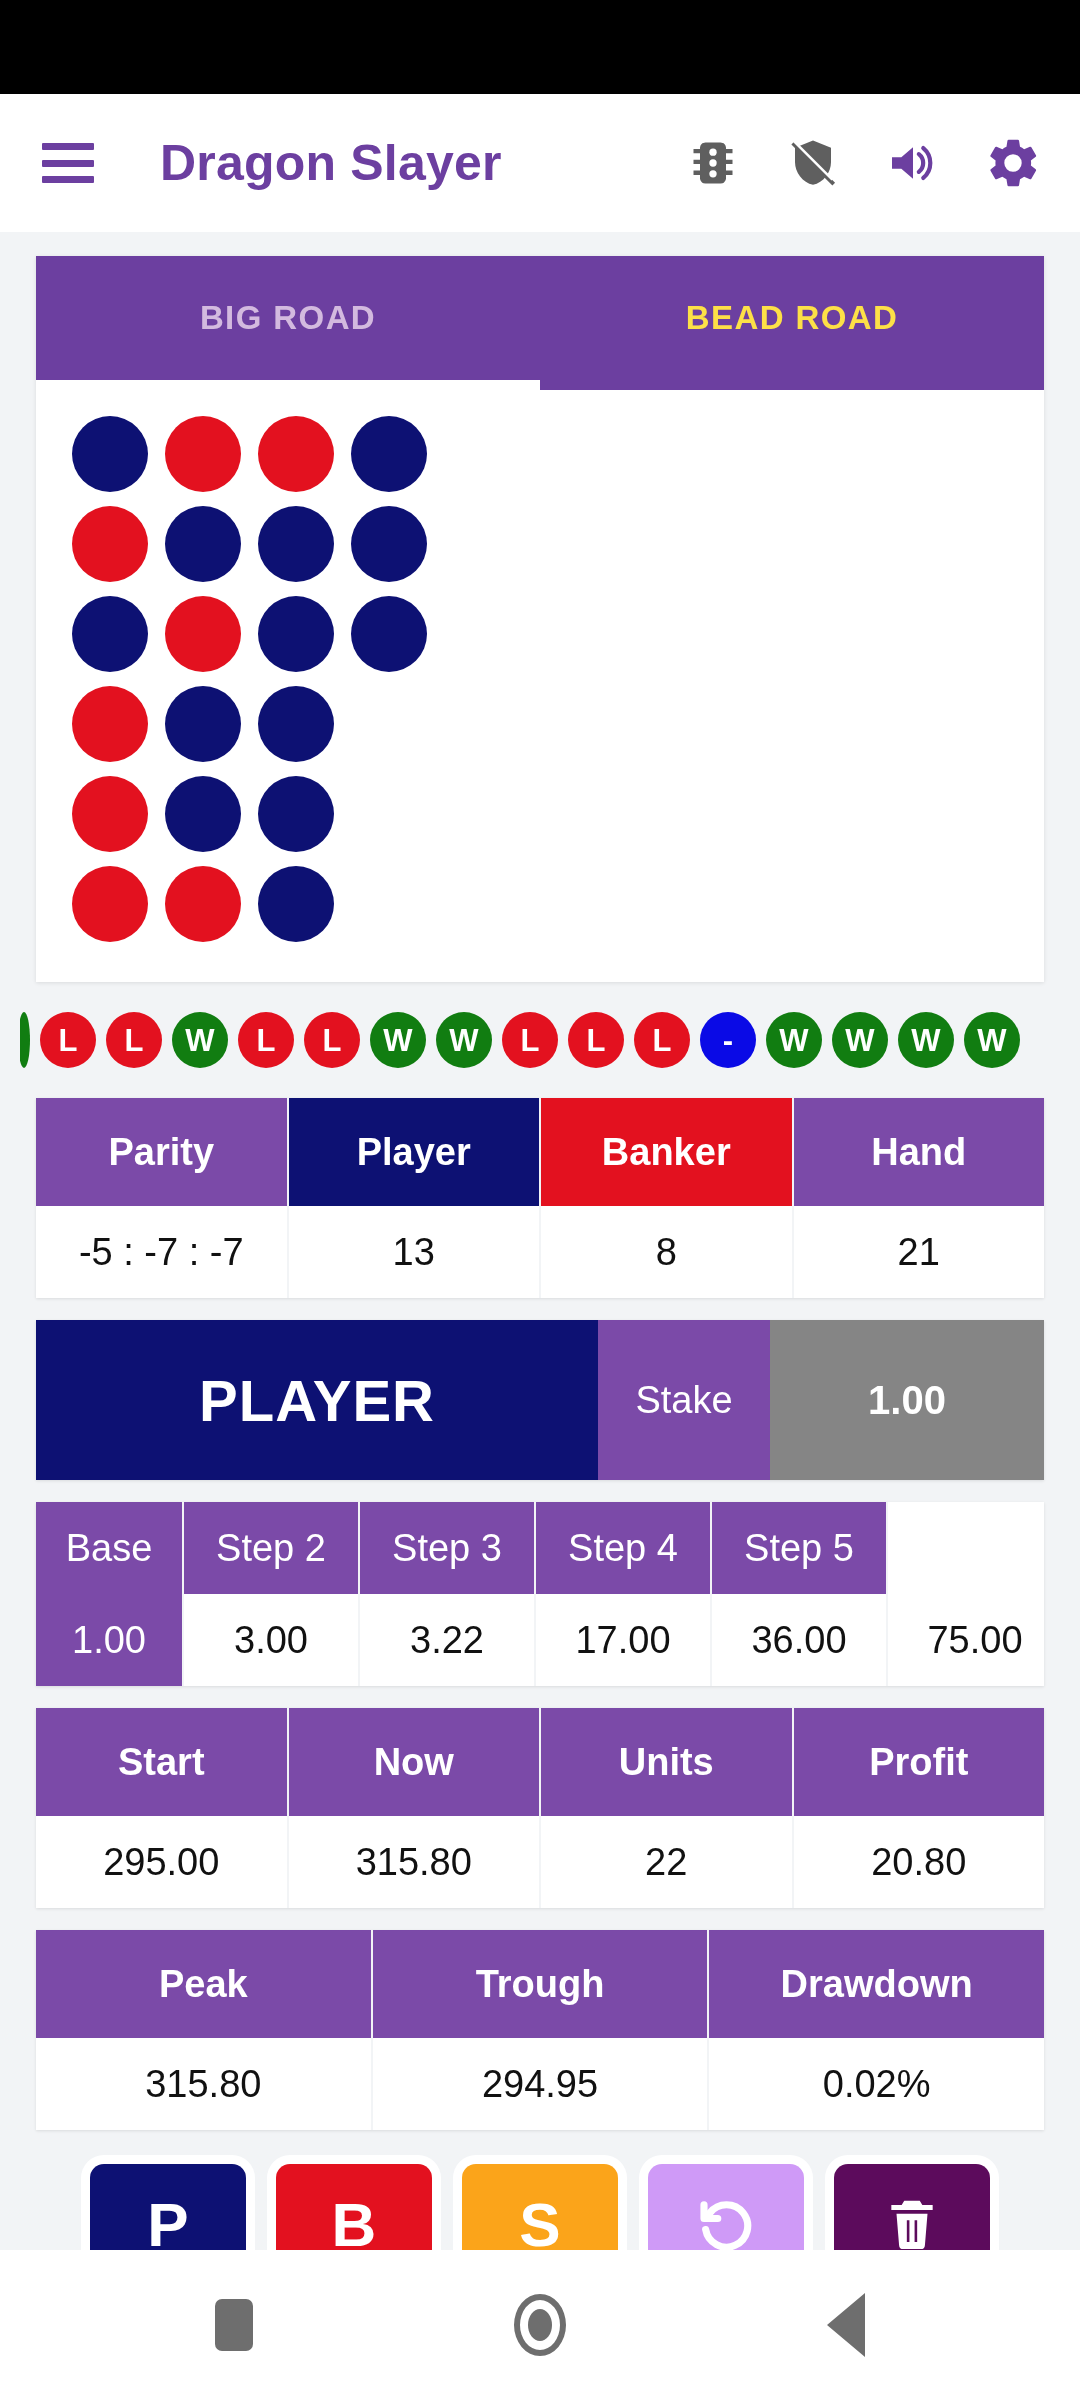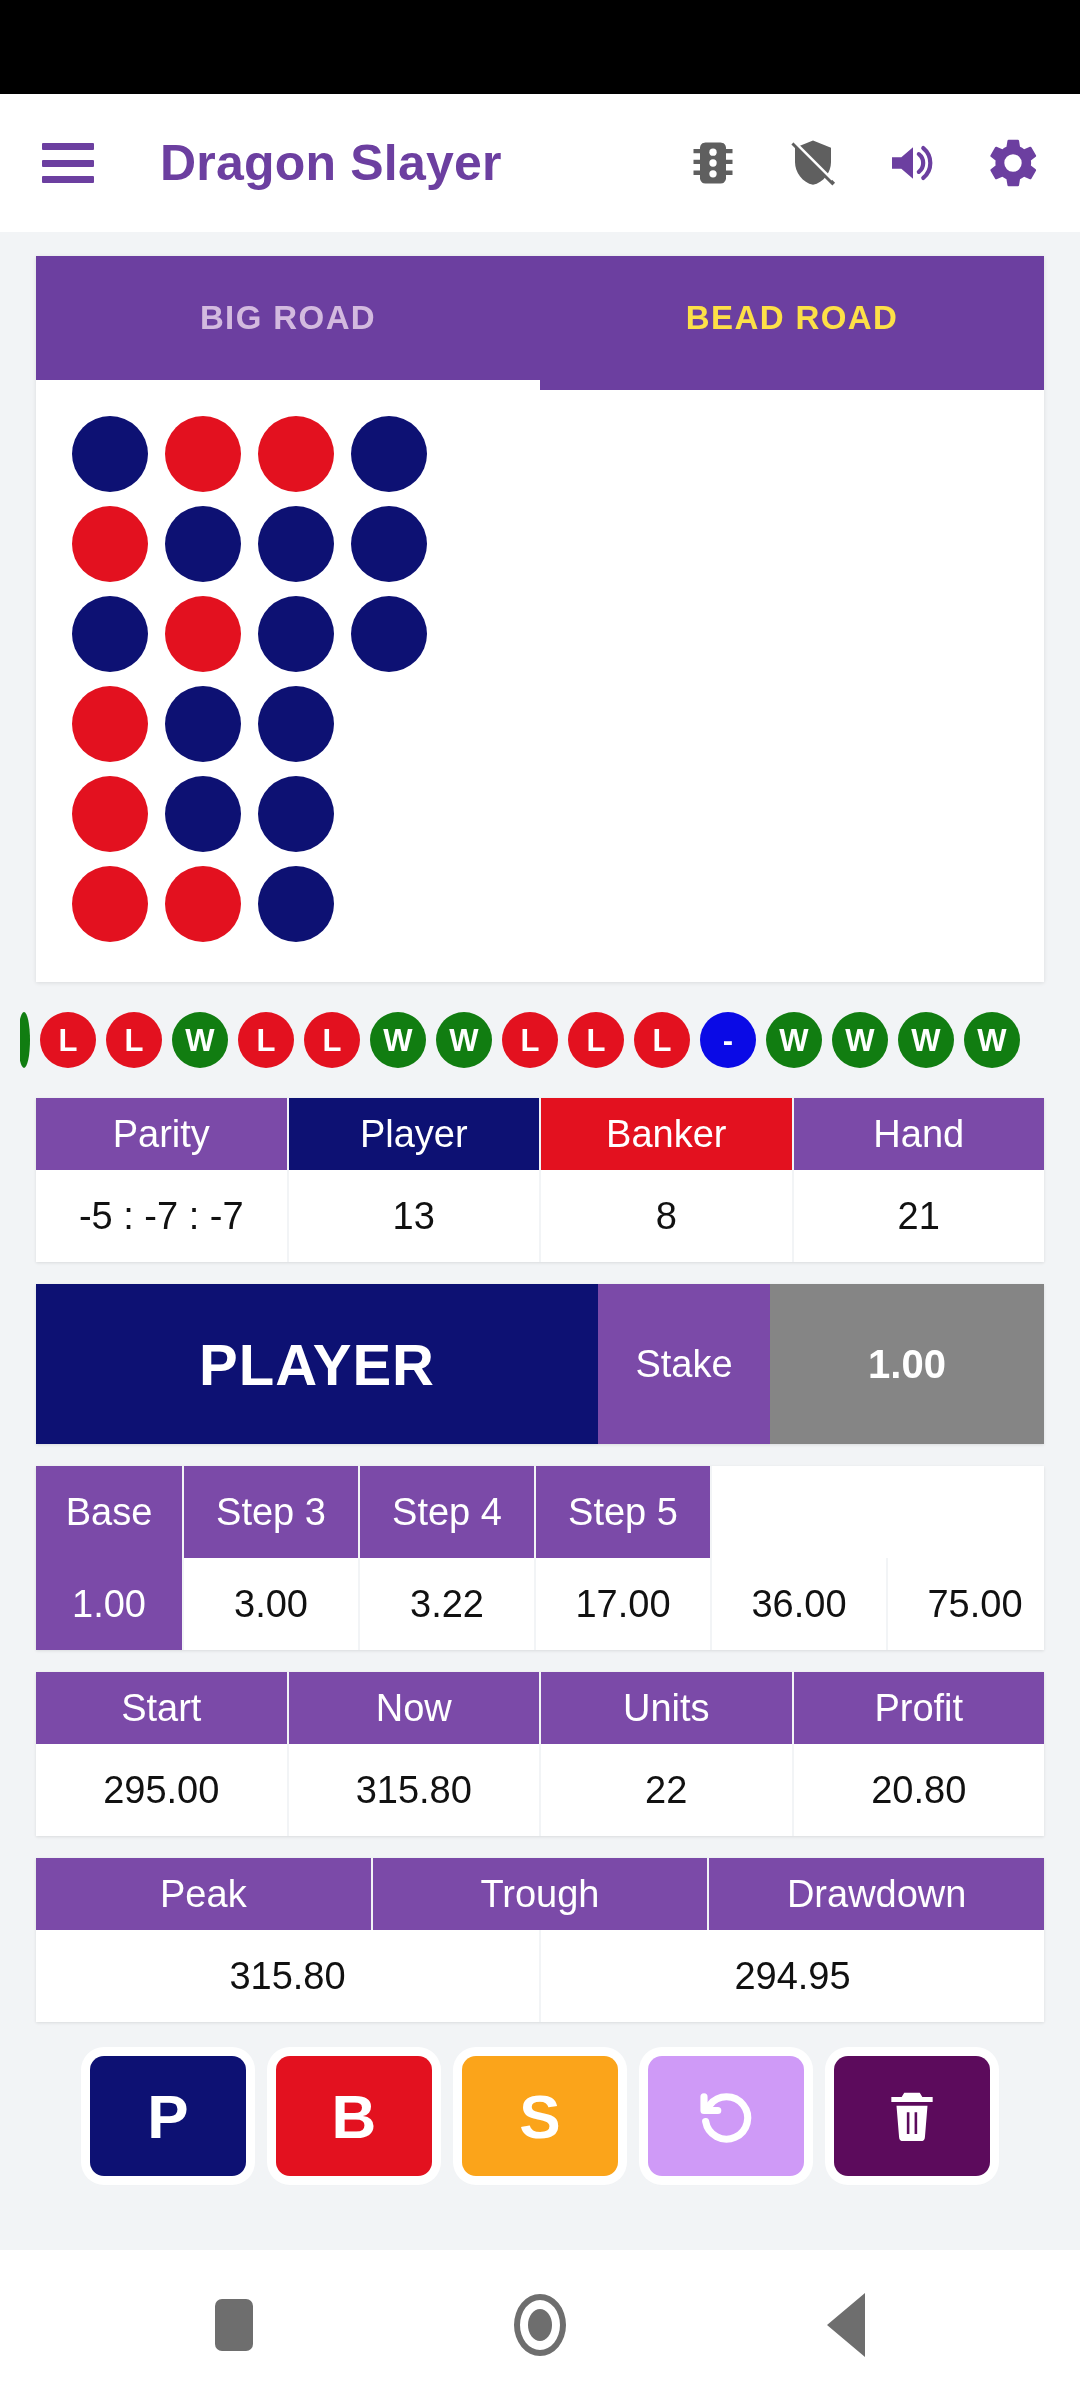--- a/index.html
+++ b/index.html
@@ -171,21 +171,22 @@
     margin: 22px 36px 0 36px;
     background: #ffffff;
     box-shadow: 0 1px 3px rgba(0,0,0,0.10);
     overflow: hidden;
   }
   .tbl-row { display: flex; }
   .tbl-head .cell {
     background: #7b4aa8;
     color: #ffffff;
     font-size: 38px;
-    height: 72px;
+    height: 108px;
+    font-weight: bold;
   }
   .tbl-body .cell {
     background: #ffffff;
     color: #111111;
     font-size: 38px;
     height: 92px;
   }
   .cell {
     flex: 1 1 0;
     display: flex;
@@ -464,20 +465,21 @@
 
     <div class="bet-bar">
       <div class="bet-side">PLAYER</div>
       <div class="stake-label">Stake</div>
       <div class="stake-value">1.00</div>
     </div>
 
     <div class="steps-wrap">
       <div class="steps-row steps-head" id="steps-head">
           <div class="step-cell base">Base</div>
+          <div class="step-cell">Step 2</div>
           <div class="step-cell">Step 3</div>
           <div class="step-cell">Step 4</div>
           <div class="step-cell">Step 5</div>
         </div>
       <div class="steps-row steps-body" id="steps-body">
           <div class="step-cell base">1.00</div>
           <div class="step-cell">3.00</div>
           <div class="step-cell">3.22</div>
           <div class="step-cell">17.00</div>
           <div class="step-cell">36.00</div>
@@ -502,20 +504,21 @@
 
     <div class="tbl">
       <div class="tbl-row tbl-head">
         <div class="cell">Peak</div>
         <div class="cell">Trough</div>
         <div class="cell">Drawdown</div>
       </div>
       <div class="tbl-row tbl-body">
         <div class="cell">315.80</div>
         <div class="cell">294.95</div>
+        <div class="cell">0.02%</div>
       </div>
     </div>
 
     <div class="actions" id="actions">
         <div class="act-btn" style="background: rgb(13, 17, 115);">P</div>
         <div class="act-btn" style="background: rgb(227, 17, 31);">B</div>
         <div class="act-btn" style="background: rgb(251, 164, 26);">S</div>
         <div class="act-btn" style="background: rgb(207, 154, 247);">
           <svg width="66" height="66" viewBox="0 0 24 24" fill="none" stroke="#ffffff" stroke-width="2.6" stroke-linecap="round" stroke-linejoin="round">
             <path d="M4 5v5h5"></path>

